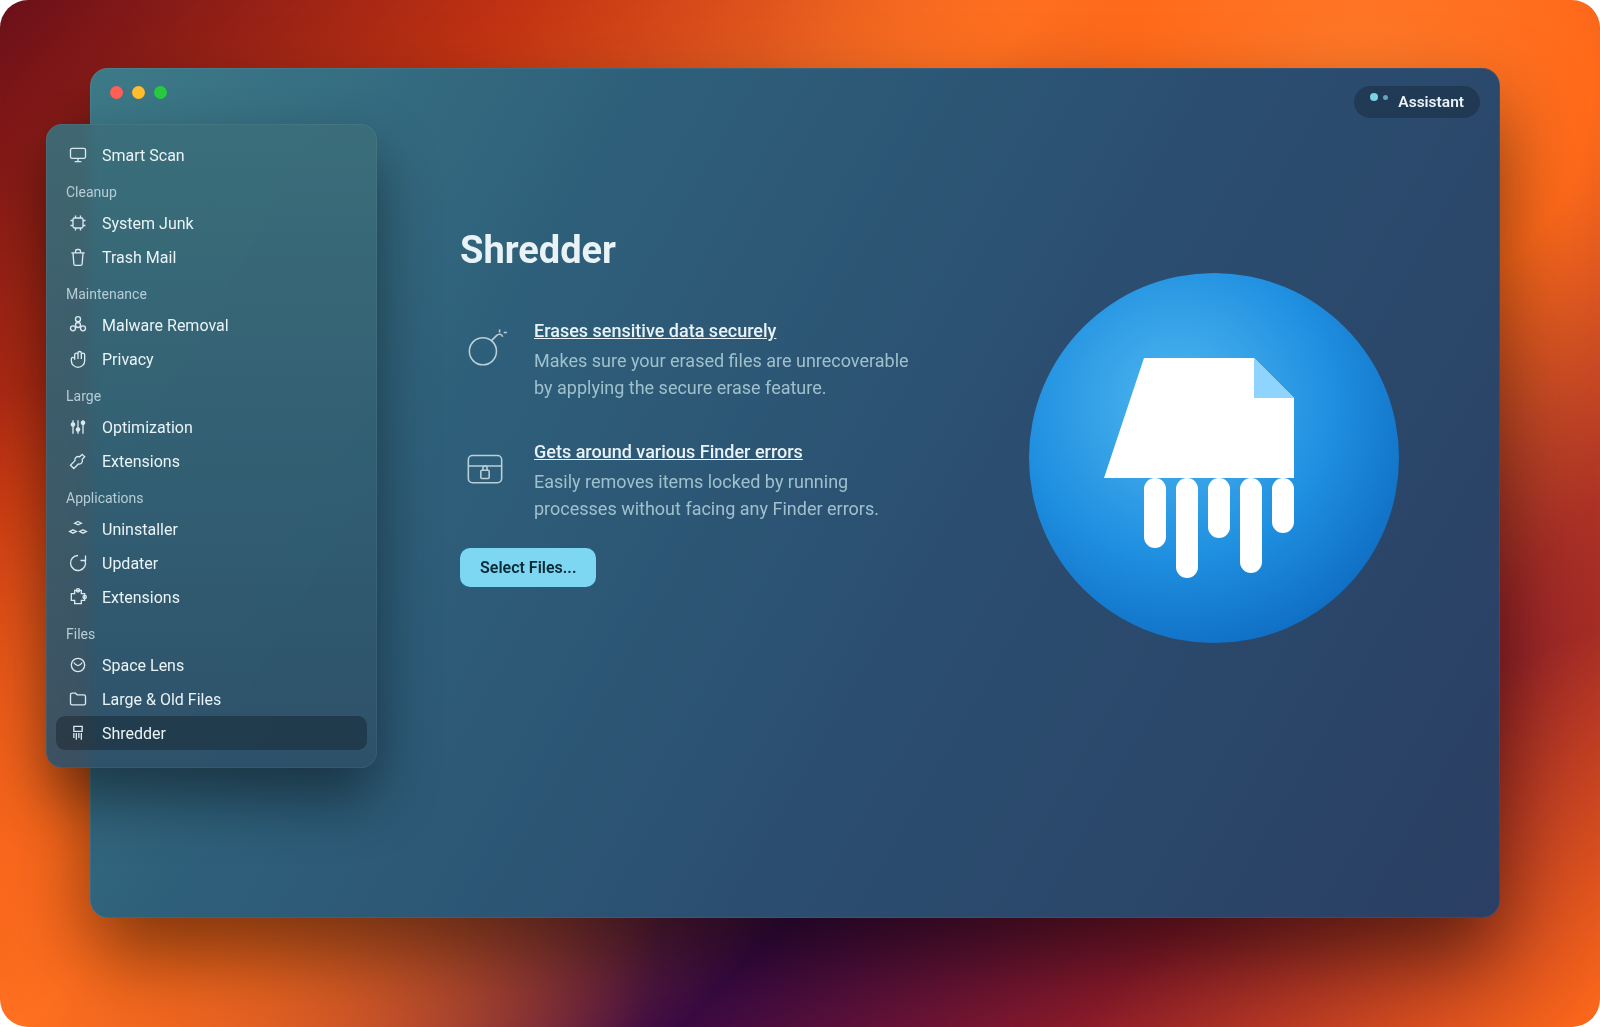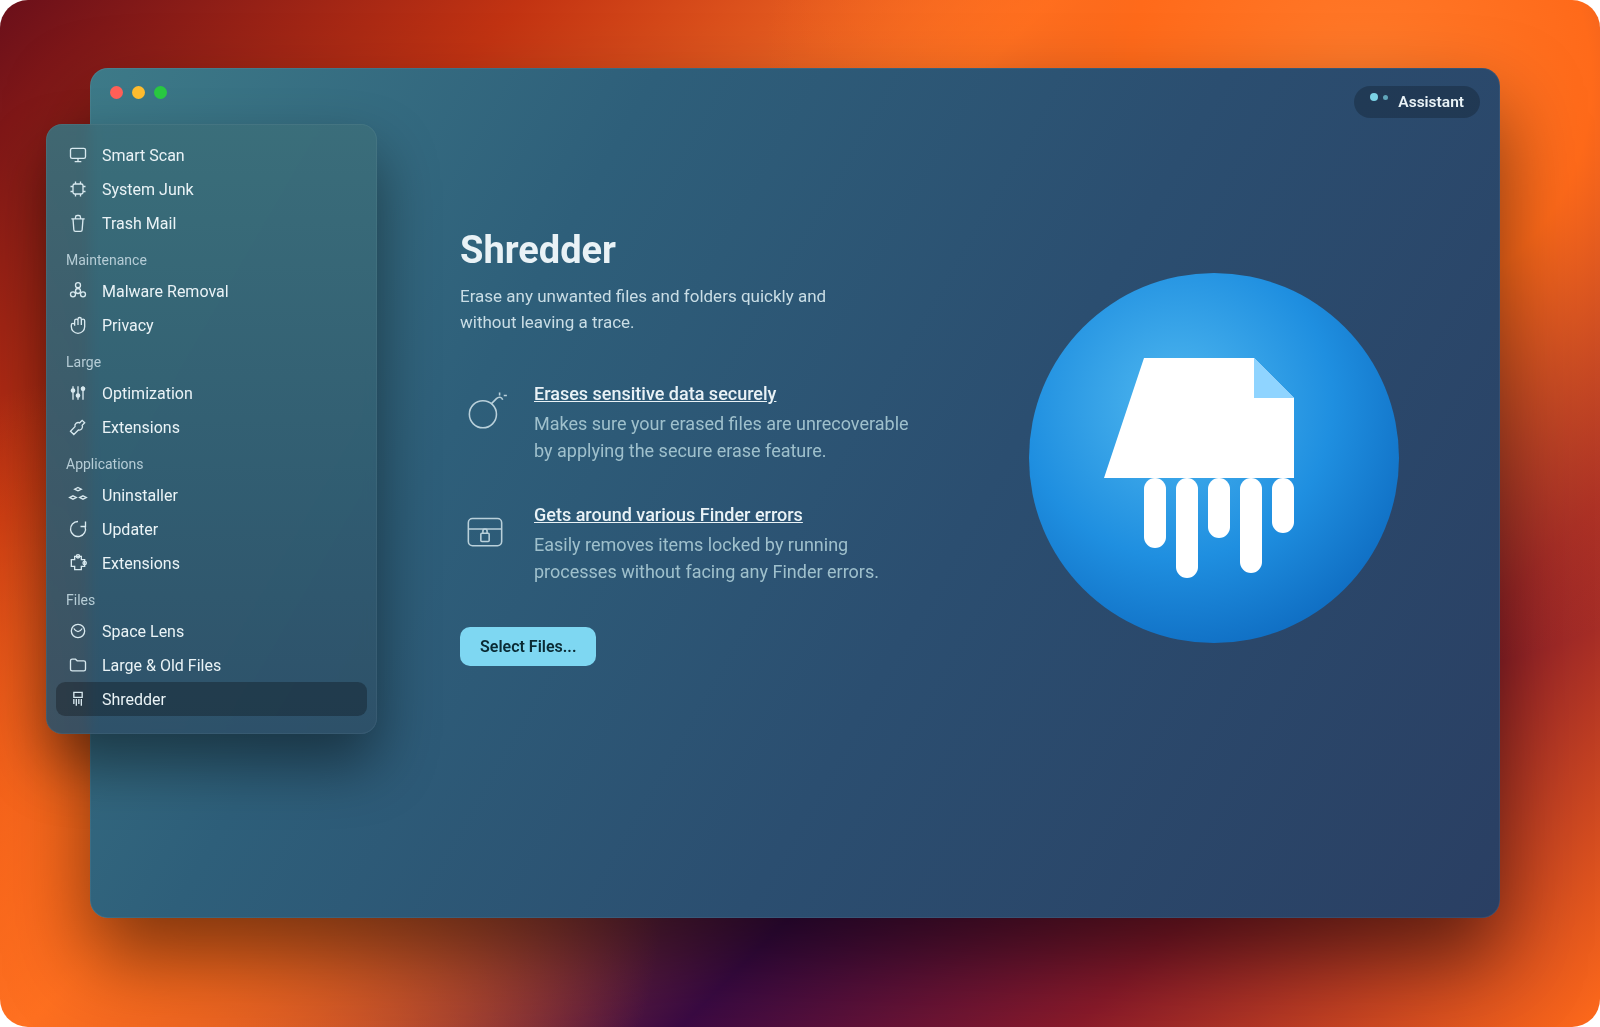--- a/index.html
+++ b/index.html
@@ -69,21 +69,21 @@
   .title { font-size:38px; font-weight:700; margin-bottom:12px; }
   .subtitle { font-size:17px; line-height:1.5; color:#c9dde5; max-width:400px; }
   .features { margin-top:48px; display:flex; flex-direction:column; gap:40px; max-width:460px; }
   .feature { display:flex; gap:24px; }
   .feat-ic { width:50px; height:50px; flex:0 0 50px; opacity:.9; }
   .feat-ic svg { width:50px; height:50px; stroke:#c9dde5; stroke-width:1.5; fill:none; }
   .feat-title { font-size:18px; font-weight:500; margin-bottom:6px; color:#e9f2f6;text-decoration:underline; }
   .feat-desc  { font-size:18px; line-height:1.5; color:#9fc0cc; }
 
   .cta {
-    margin-top:42px;
+    margin-top:26px;
     display:inline-block;
     background:#7ed7f2; color:#0a2a34; font-weight:600; font-size:16px;
     padding:10px 20px; border-radius:10px; border:none; cursor:pointer;
   }
 
   
   .hero {
     position:absolute; right:96px; top:200px;
     width:380px; height:380px;
   }
@@ -115,20 +115,21 @@
     <div class="item">
       <span class="ic">
         <svg viewBox="0 0 24 24">
             <rect x="3" y="4" width="18" height="12" rx="2"></rect>
             <path d="M8 20h8M12 16v4"></path>
           </svg>
       </span>
       <span>Smart Scan</span>
     </div>
 
+    <div class="section-label">Cleanup</div>
     <div class="item">
       <span class="ic">
           <svg viewBox="0 0 24 24">
             <rect x="6" y="6" width="12" height="12" rx="2"></rect>
             <path d="M9 3v3M15 3v3M9 18v3M15 18v3M3 9h3M3 15h3M18 9h3M18 15h3"></path>
           </svg>
         </span>
       <span>System Junk</span>
     </div>
     <div class="item">
@@ -233,21 +234,20 @@
           <svg viewBox="0 0 24 24">
             <path d="M7 4h10v6H7zM7 12v6M10 12v8M13 12v6M16 12v8"></path>
           </svg>
         </span>
       <span>Shredder</span>
     </div>
   </nav>
 
   <div class="content">
     <h1 class="title">Shredder</h1>
-    <p class="subtitle">Erase any unwanted files and folders quickly and without leaving a trace.</p>
 
     <div class="features">
       <div class="feature">
         <span class="feat-ic">
           <svg viewBox="0 0 48 48">
               <circle cx="22" cy="30" r="13"></circle>
               <path d="M30 20l5-5M35 15c2-2 5-2 6 1M38 9v3M42 12h3"></path>
             </svg>
         </span>
         <div>

